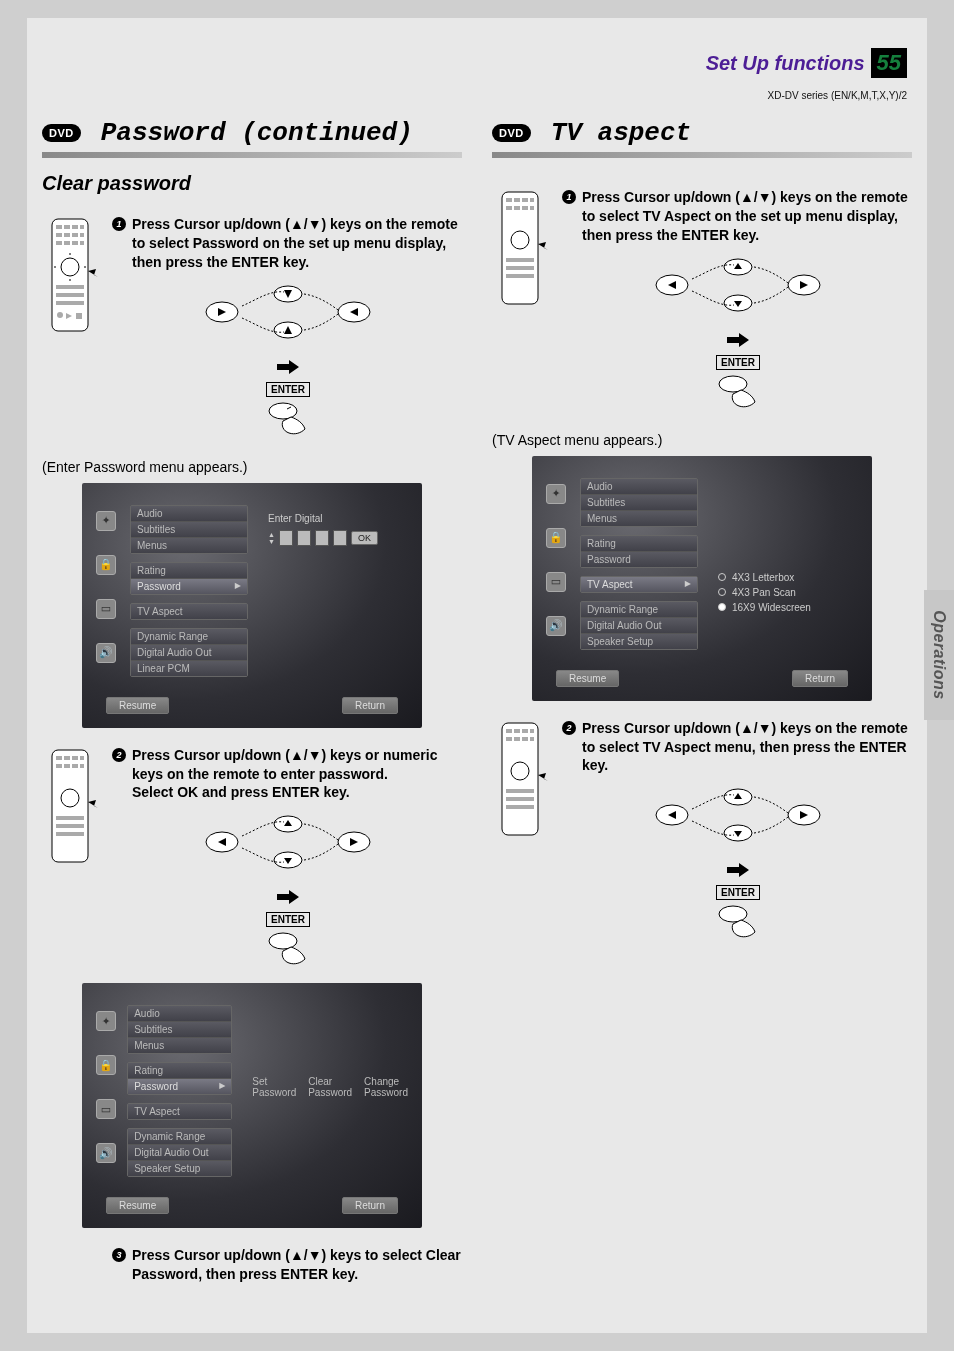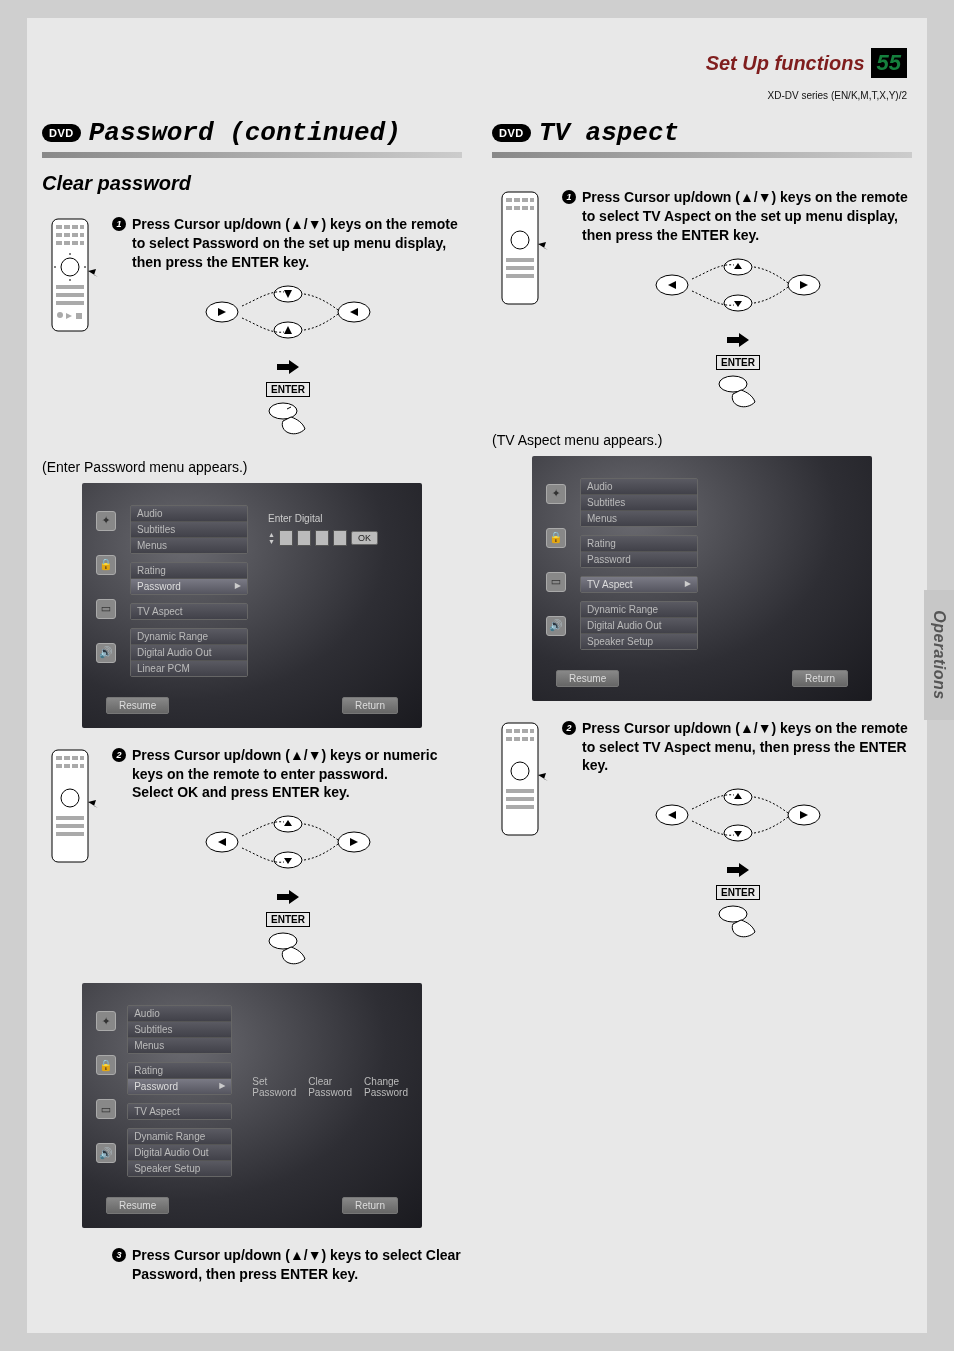--- a/index.html
+++ b/index.html
@@ -22,21 +22,21 @@
   }
   .header-row {
     position: absolute;
     right: 20px;
     top: 30px;
     display: flex;
     align-items: center;
     gap: 6px;
   }
   .header-title {
-    color: #7f1d1d;
+    color: #4c1d95;
     font-weight: bold;
     font-style: italic;
     font-size: 20px;
   }
   .page-no-box {
     background: #000;
     color: #15803d;
     font-weight: bold;
     font-style: italic;
     padding: 4px 6px;
@@ -57,21 +57,21 @@
     width: 870px;
     display: flex;
     gap: 30px;
   }
   .col {
     width: 420px;
   }
   .sect-h1 {
     display: flex;
     align-items: center;
-    gap: 8px;
+    gap: 20px;
     margin-bottom: 4px;
   }
   .dvd-badge {
     background: #000;
     color: #fff;
     border-radius: 12px;
     font-size: 11px;
     font-weight: bold;
     padding: 3px 7px;
     letter-spacing: 0.5px;
@@ -554,20 +554,36 @@
               </div>
               <div class="ss-group">
                 <div class="ss-item sel"><span>TV Aspect</span><span class="arrow">▶</span></div>
               </div>
               <div class="ss-group">
                 <div class="ss-item">Dynamic Range</div>
                 <div class="ss-item">Digital Audio Out</div>
                 <div class="ss-item">Speaker Setup</div>
               </div>
             </div>
+            <div class="ss-sidecol" style="padding-top:94px">
+              <div class="ss-options">
+                <div class="ss-opt">
+                    <span class="ss-radio"></span>
+                    <span>4X3 Letterbox</span>
+                  </div>
+                <div class="ss-opt">
+                    <span class="ss-radio"></span>
+                    <span>4X3 Pan Scan</span>
+                  </div>
+                <div class="ss-opt">
+                    <span class="ss-radio sel"></span>
+                    <span>16X9 Widescreen</span>
+                  </div>
+              </div>
+            </div>
           </div>
           <div class="ss-bottom">
             <span class="btn">Resume</span>
             <span class="btn">Return</span>
           </div>
         </div>
 
         <div class="step">
           <div class="remote">
             <svg width="56" height="120" viewBox="0 0 56 120">

